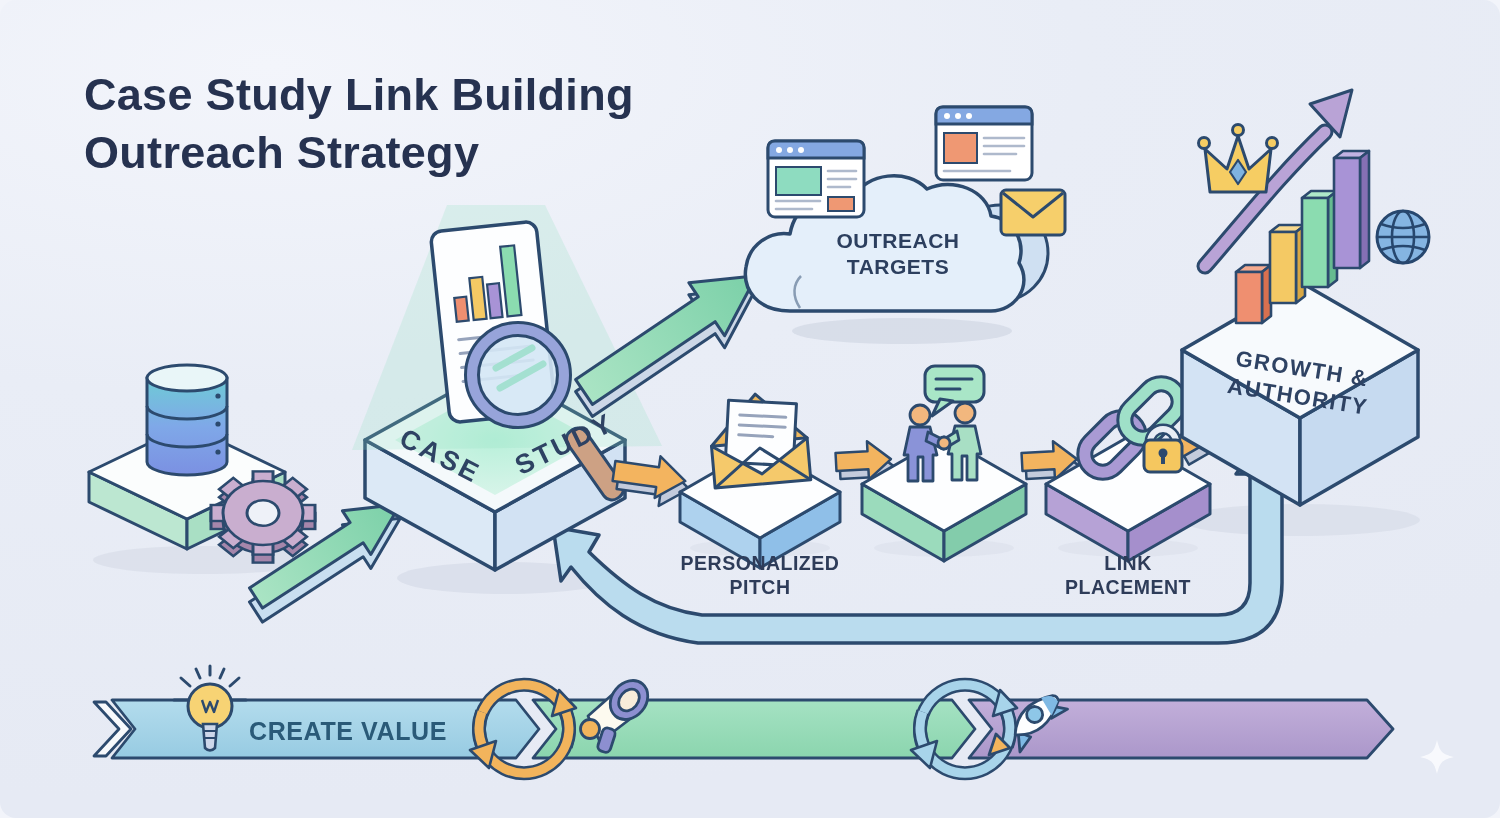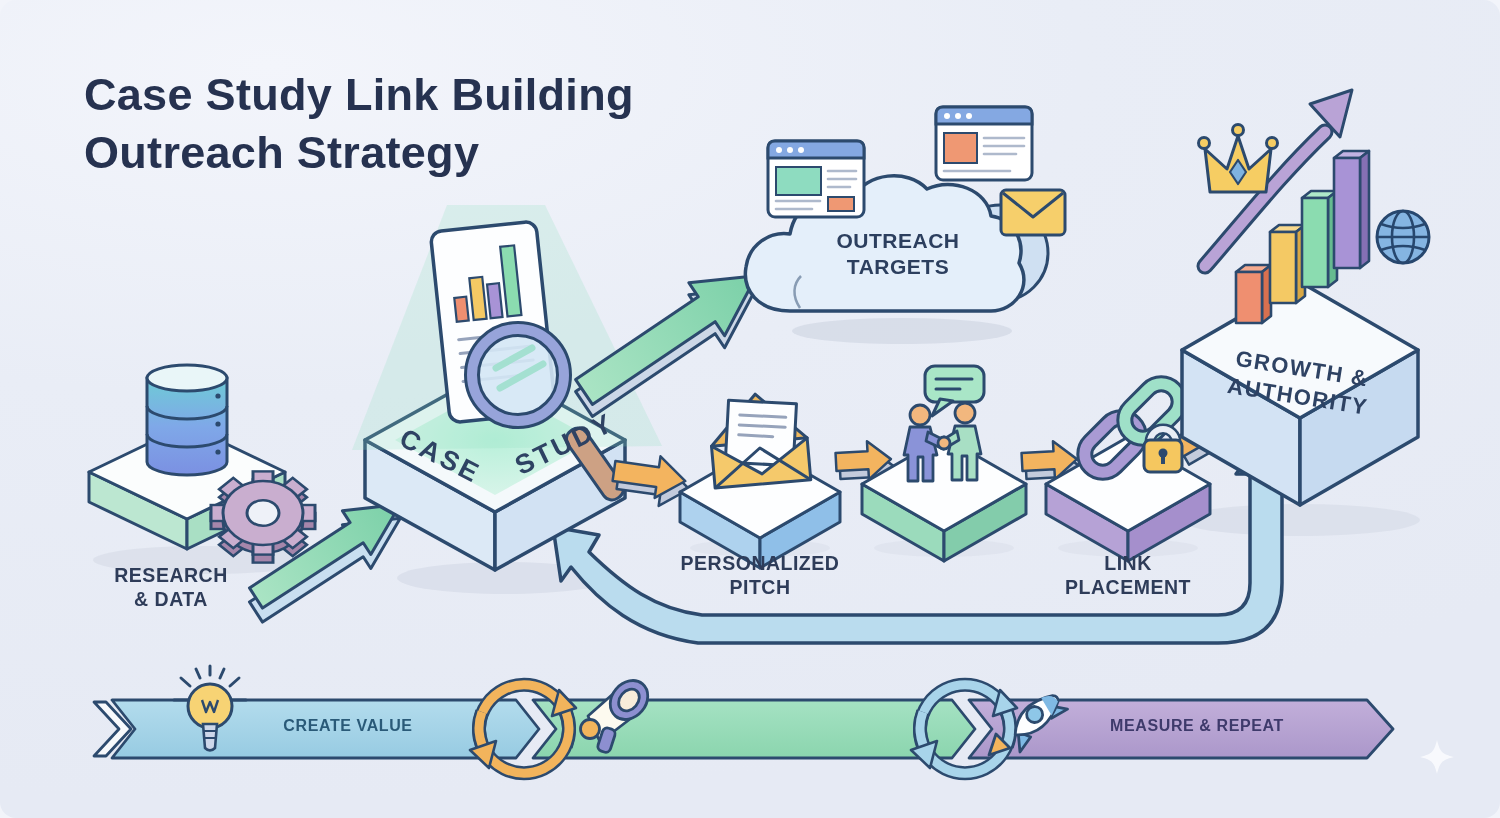--- a/index.html
+++ b/index.html
@@ -12,21 +12,21 @@
   #art{position:absolute;left:0;top:0;width:1500px;height:818px;}
   .lbl{position:absolute;white-space:pre-line;text-align:center;font-weight:bold;
        color:#2e3c59;line-height:1.25;letter-spacing:.5px;}
   .title{position:absolute;left:84px;top:66px;width:660px;text-align:left;
        font-size:45px;line-height:1.28;font-weight:bold;color:#263250;
        white-space:pre-line;letter-spacing:.3px;}
   .node-label{font-size:19.5px;}
   .face-label{font-size:27px;letter-spacing:3px;color:#2e4263;}
   .cloud-label{font-size:21px;color:#2c3f5e;}
   .growth-label{font-size:22px;letter-spacing:1.5px;color:#2e4263;}
-  .banner-label{font-size:16px;letter-spacing:.6px;}
+  .banner-label{font-size:25px;letter-spacing:.6px;}
   .banner-label.b0{color:#2a5a78;}
   .banner-label.b1{color:#1e5e50;}
   .banner-label.b2{color:#3e3a6b;}
 </style>
 </head>
 <body>
 
 <div id="canvas">
 
 <svg id="art" viewBox="0 0 1500 818">
@@ -432,33 +432,30 @@
       <circle cx="1036" cy="714" r="8" fill="#8ec7e8"></circle>
     </g>
   </g>
 
   <path transform="translate(1437,757)" d="M 0 -17 C 3 -5 5 -3 17 0 C 5 3 3 5 0 17 C -3 5 -5 3 -17 0 C -5 -3 -3 -5 0 -17 Z" fill="#fafbfe" opacity="0.9"></path>
 </svg>
 
 <div class="title">Case Study Link Building
 Outreach Strategy</div>
 
-<div class="lbl node-label" style="left:60px;top:563px;width:222px;">RESEARCH
-&amp; DATA</div>
 
 <div class="lbl face-label" style="left:385px;top:440px;width:110px;transform:rotate(27deg);">CASE</div>
 <div class="lbl face-label" style="left:505px;top:428px;width:120px;transform:rotate(-26deg);">STUDY</div>
 
 <div class="lbl node-label" style="left:656px;top:551px;width:208px;">PERSONALIZED
 PITCH</div>
 
 <div class="lbl cloud-label" style="left:798px;top:228px;width:200px;">OUTREACH
 TARGETS</div>
 <div class="lbl node-label" style="left:1024px;top:551px;width:208px;text-align:center;">LINK
 PLACEMENT</div>
 
 <div class="lbl growth-label" style="left:1200px;top:355px;width:200px;transform:rotate(9deg);">GROWTH &amp;
 AUTHORITY</div>
 
 <div class="lbl banner-label b0" style="left:248px;top:716px;width:200px;">CREATE VALUE</div>
-<div class="lbl banner-label b2" style="left:1082px;top:716px;width:230px;">MEASURE &amp; REPEAT</div>
 
 </div>
 
 </body></html>

